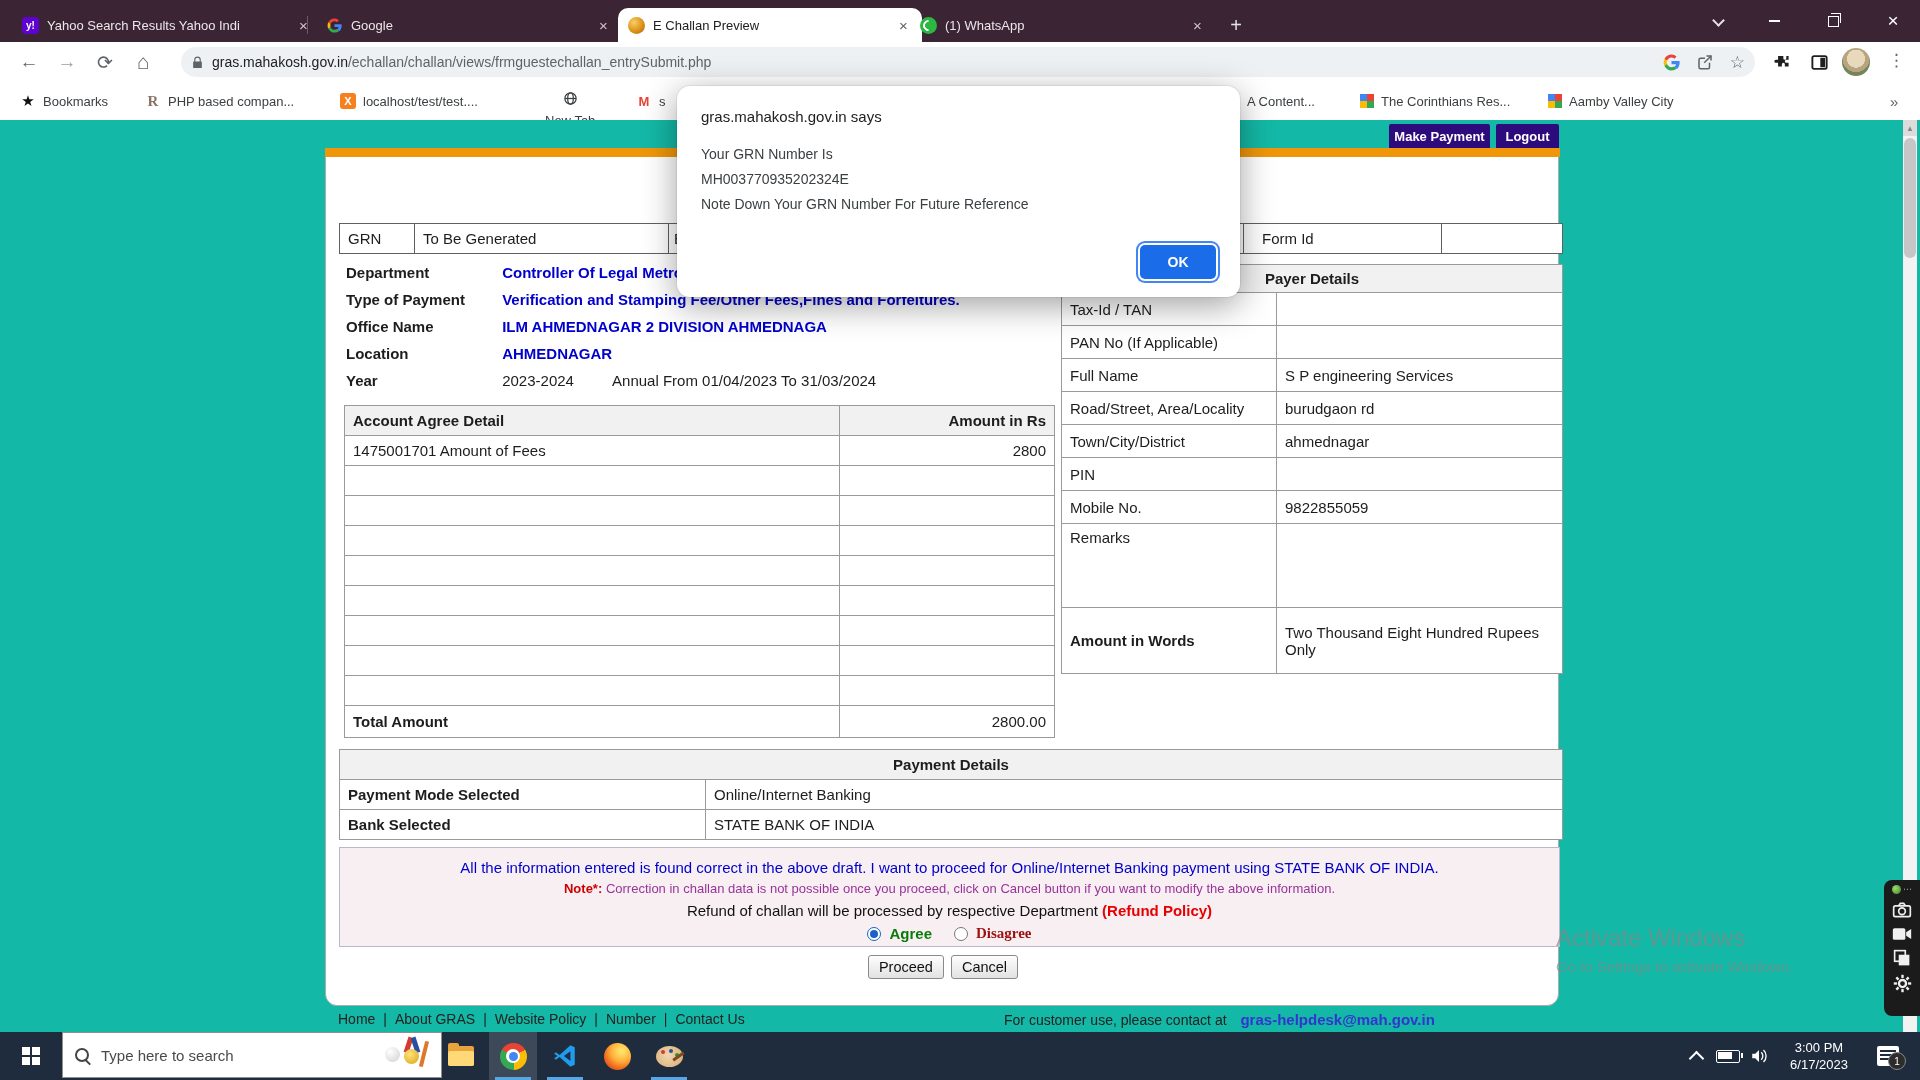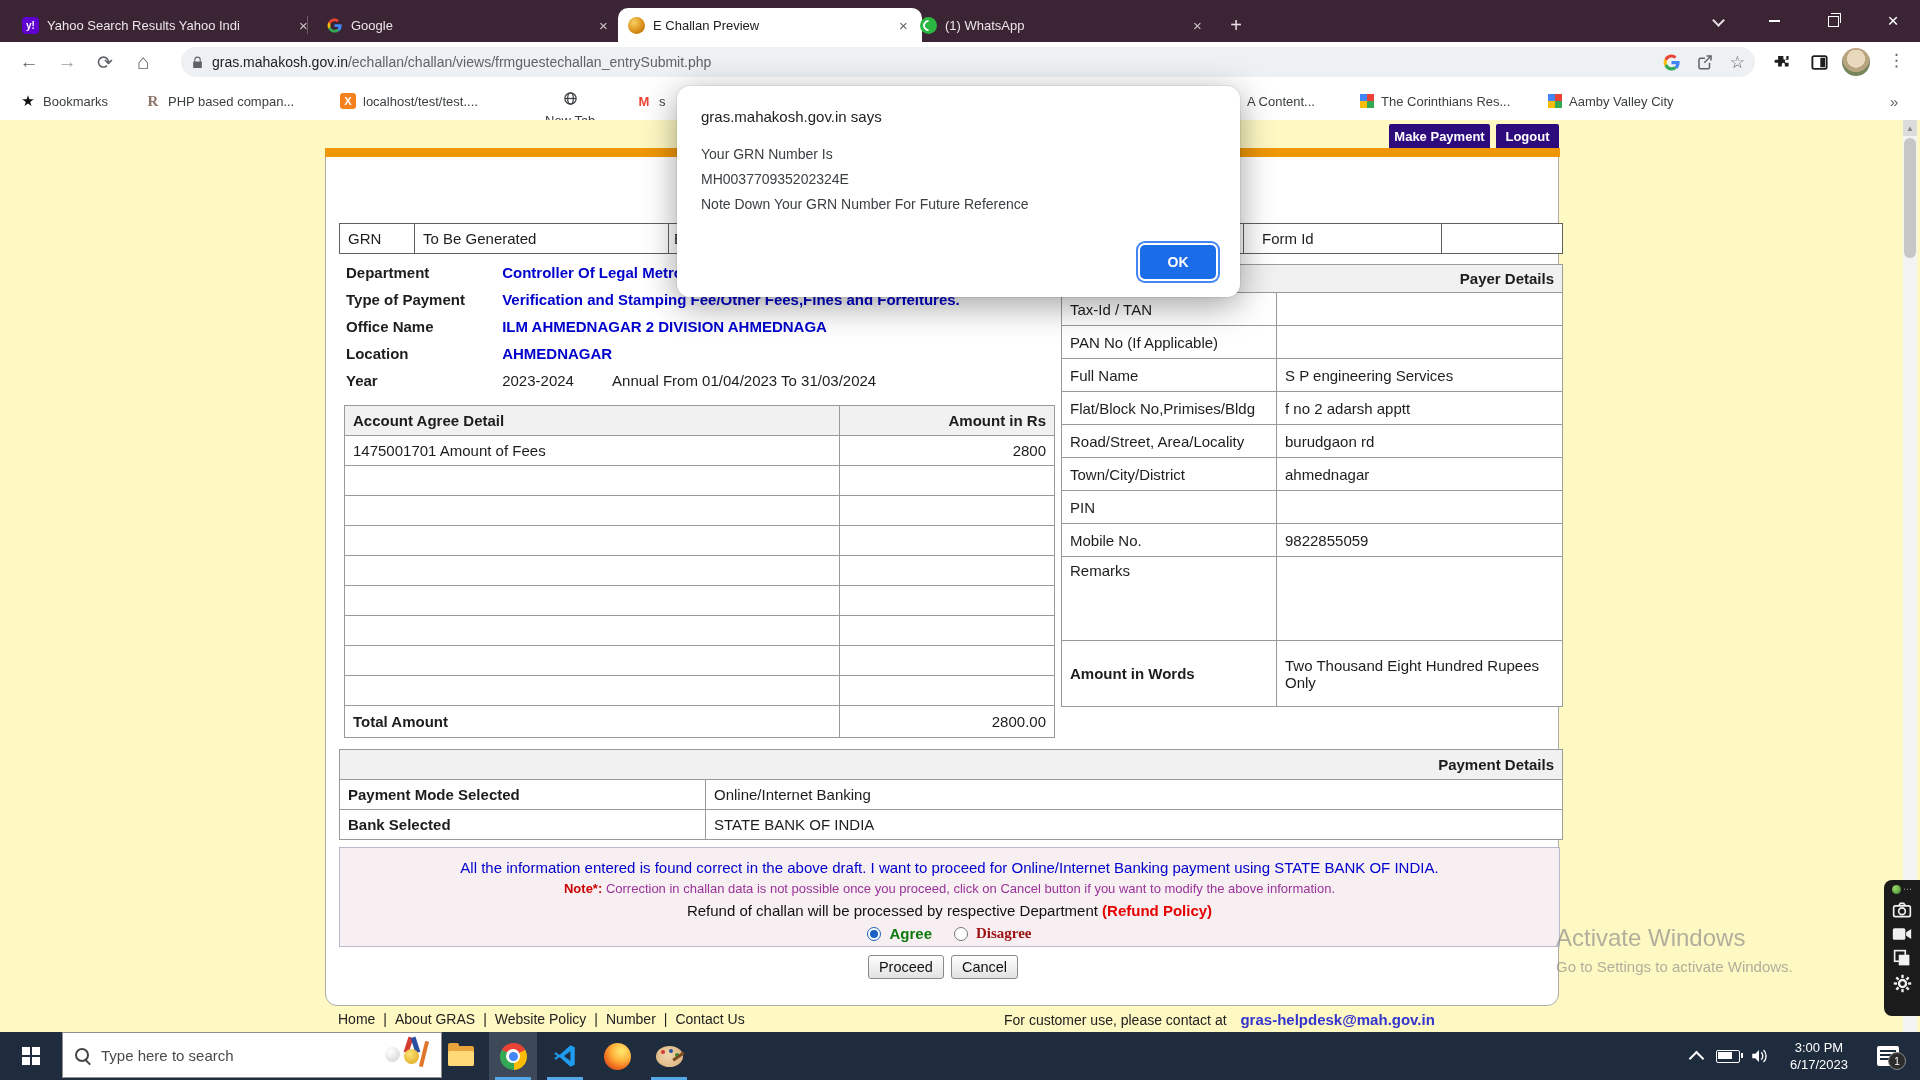--- a/index.html
+++ b/index.html
@@ -55,32 +55,32 @@
   .bm-r::after{content:"R";font-family:"Liberation Serif",serif;font-weight:bold;font-size:15px;color:#8a7466;}
   .bm-xampp{background:#f4811e;}
   .bm-xampp::after{content:"X";color:#fff;font-weight:bold;font-size:11px;}
   .bm-gmail::after{content:"M";color:#ea4335;font-weight:bold;font-size:13px;}
   .ggrid{width:14px;height:14px;display:grid;grid-template-columns:7px 7px;grid-template-rows:7px 7px;}
   .ggrid i:nth-child(1){background:#4285f4;}.ggrid i:nth-child(2){background:#ea4335;}
   .ggrid i:nth-child(3){background:#fbbc05;}.ggrid i:nth-child(4){background:#34a853;}
   .bm-chev{font-size:15px;color:#5f6368;}
 
   
-  .content{position:absolute;left:0;top:120px;width:1920px;height:912px;background:#fef9c3;}
+  .content{position:absolute;left:0;top:120px;width:1920px;height:912px;background:#14b8a6;}
   .hdrbtn{position:absolute;top:4px;height:24px;background:#2e0b7d;color:#fff;font-size:13px;font-weight:bold;
       display:flex;align-items:center;justify-content:center;border-radius:2px 2px 0 0;}
   .container{position:absolute;left:325px;top:28px;width:1234px;height:858px;background:#fff;
       border:1px solid #ababab;border-radius:0 0 12px 12px;box-sizing:border-box;padding-left:35px;}
   .orangebar{position:absolute;left:-1px;top:-1px;width:1235px;height:9px;background:#ef9709;}
 
   table.tbl{position:absolute;border-collapse:collapse;background:#fff;font-size:15px;color:#1d1d1d;table-layout:fixed;}
   table.tbl td{border:1px solid #9a9a9a;padding:0 8px;overflow:hidden;}
   table.grn td{border-color:#606060;}
   .thead td{background:#f1f1f1;font-weight:bold;}
-  .b{font-weight:bold;} .ar{text-align:right;} .tc{text-align:right;}
+  .b{font-weight:bold;} .ar{text-align:right;} .tc{text-align:center;}
   .h28{height:28px;}.h30{height:30px;}.h32{height:32px;}.h33{height:33px;}
   .vt{vertical-align:top;padding-top:5px !important;}
 
   .inforow{position:absolute;left:20px;height:24px;font-size:15px;white-space:nowrap;}
   .ilabel{display:inline-block;width:152px;font-weight:bold;color:#1d1d1d;}
   .ival{font-weight:bold;color:#0000cd;}
   .ival.dark{color:#1d1d1d;font-weight:normal;}
 
   .agr{position:absolute;left:13px;top:698px;width:1221px;height:100px;background:#f8eff3;
        border:1px solid #b9b9c9;box-sizing:border-box;text-align:center;}
@@ -434,24 +434,20 @@
             </tr>
         <tr class="h33">
               <td>PAN No (If Applicable)</td>
               <td></td>
             </tr>
         <tr class="h33">
               <td>Full Name</td>
               <td>S P engineering Services</td>
             </tr>
         <tr class="h33">
-              <td>Flat/Block No,Primises/Bldg</td>
-              <td>f no 2 adarsh apptt</td>
-            </tr>
-        <tr class="h33">
               <td>Road/Street, Area/Locality</td>
               <td>burudgaon rd</td>
             </tr>
         <tr class="h33">
               <td>Town/City/District</td>
               <td>ahmednagar</td>
             </tr>
         <tr class="h33">
               <td>PIN</td>
               <td></td>

